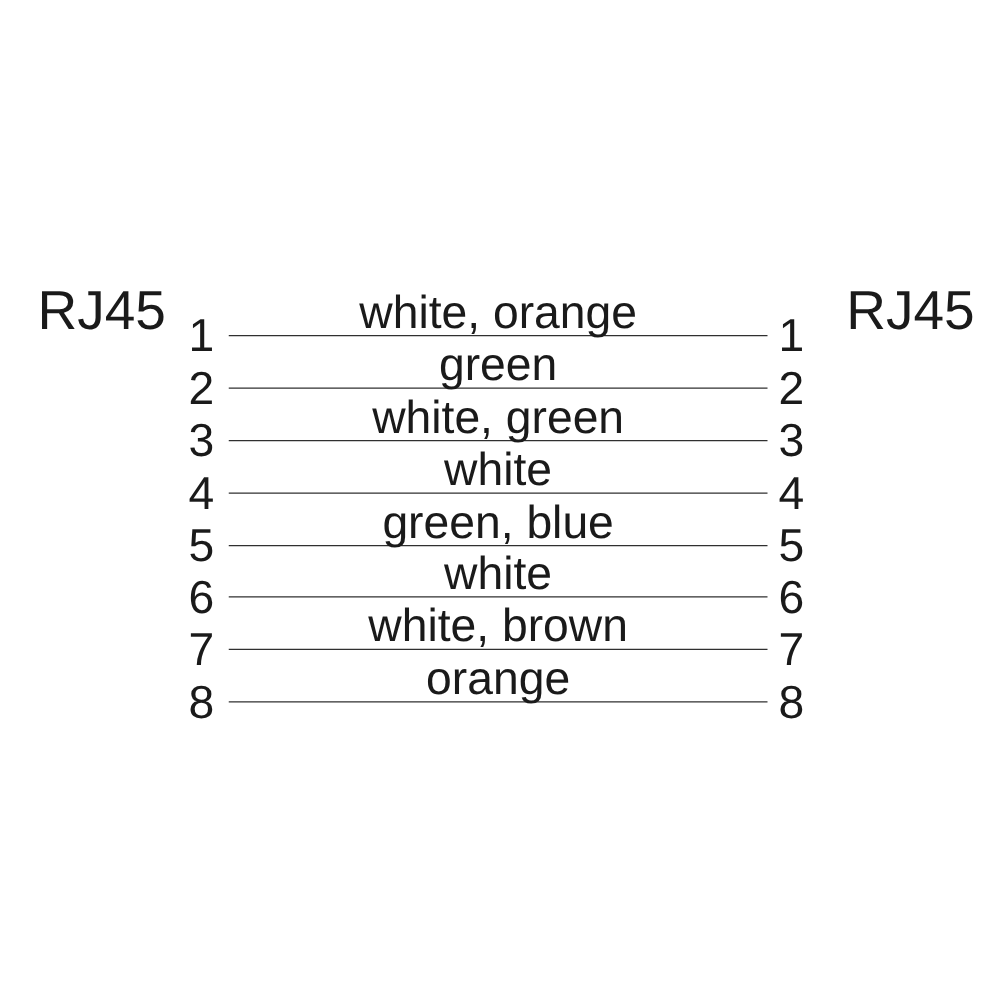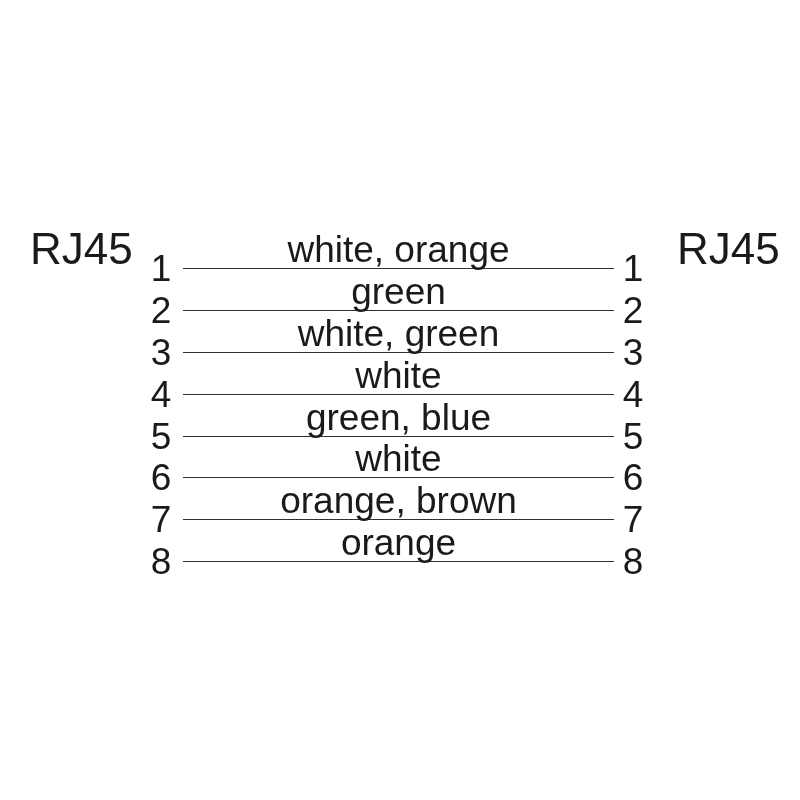--- a/index.html
+++ b/index.html
@@ -125,21 +125,21 @@
   <div class="wire-row r6">
     <span class="pin pin-left">6</span>
     <div class="wire-line"></div>
     <span class="wire-label">white</span>
     <span class="pin pin-right">6</span>
   </div>
 
   <div class="wire-row r7">
     <span class="pin pin-left">7</span>
     <div class="wire-line"></div>
-    <span class="wire-label">orange, brown</span>
+    <span class="wire-label">white, brown</span>
     <span class="pin pin-right">7</span>
   </div>
 
   <div class="wire-row r8">
     <span class="pin pin-left">8</span>
     <div class="wire-line"></div>
     <span class="wire-label">orange</span>
     <span class="pin pin-right">8</span>
   </div>
 

